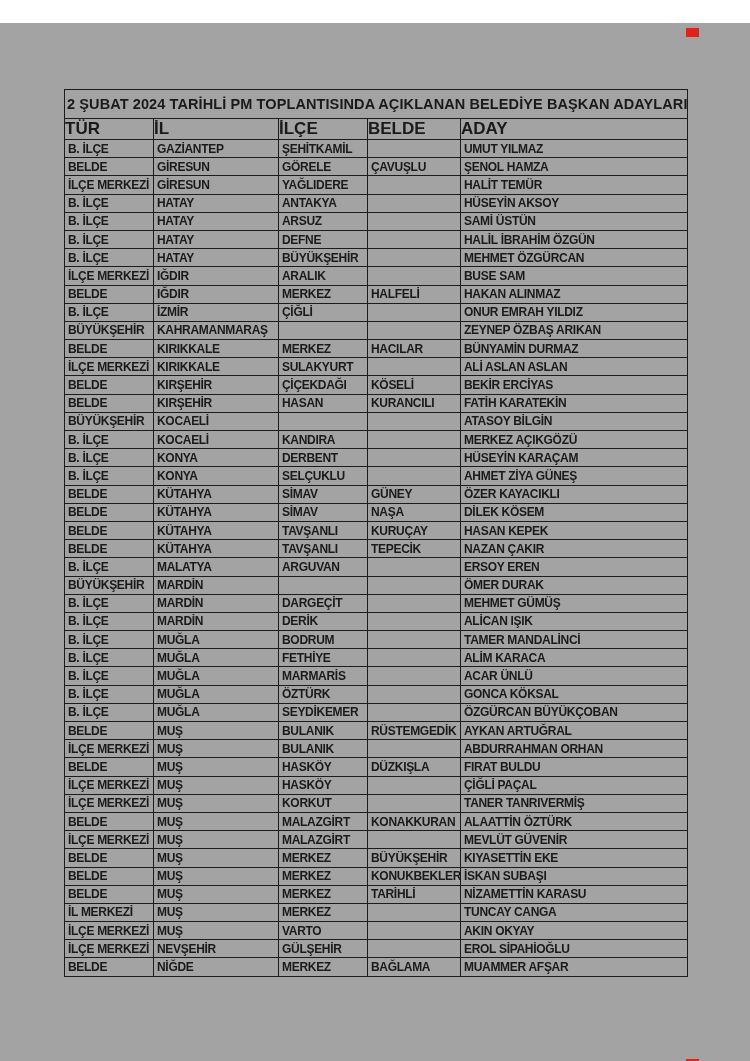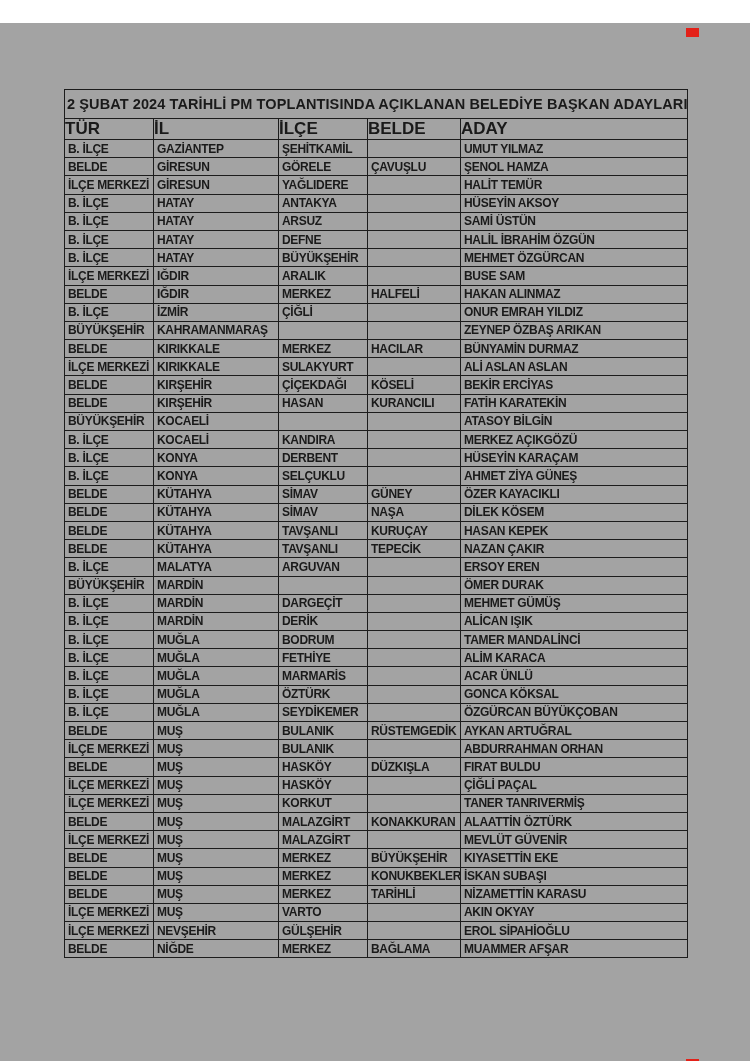--- a/index.html
+++ b/index.html
@@ -381,20 +381,27 @@
           <td>İSKAN SUBAŞI</td>
         </tr>
         <tr>
           <td>BELDE</td>
           <td>MUŞ</td>
           <td>MERKEZ</td>
           <td>TARİHLİ</td>
           <td>NİZAMETTİN KARASU</td>
         </tr>
         <tr>
+          <td>İL MERKEZİ</td>
+          <td>MUŞ</td>
+          <td>MERKEZ</td>
+          <td></td>
+          <td>TUNCAY CANGA</td>
+        </tr>
+        <tr>
           <td>İLÇE MERKEZİ</td>
           <td>MUŞ</td>
           <td>VARTO</td>
           <td></td>
           <td>AKIN OKYAY</td>
         </tr>
         <tr>
           <td>İLÇE MERKEZİ</td>
           <td>NEVŞEHİR</td>
           <td>GÜLŞEHİR</td>

